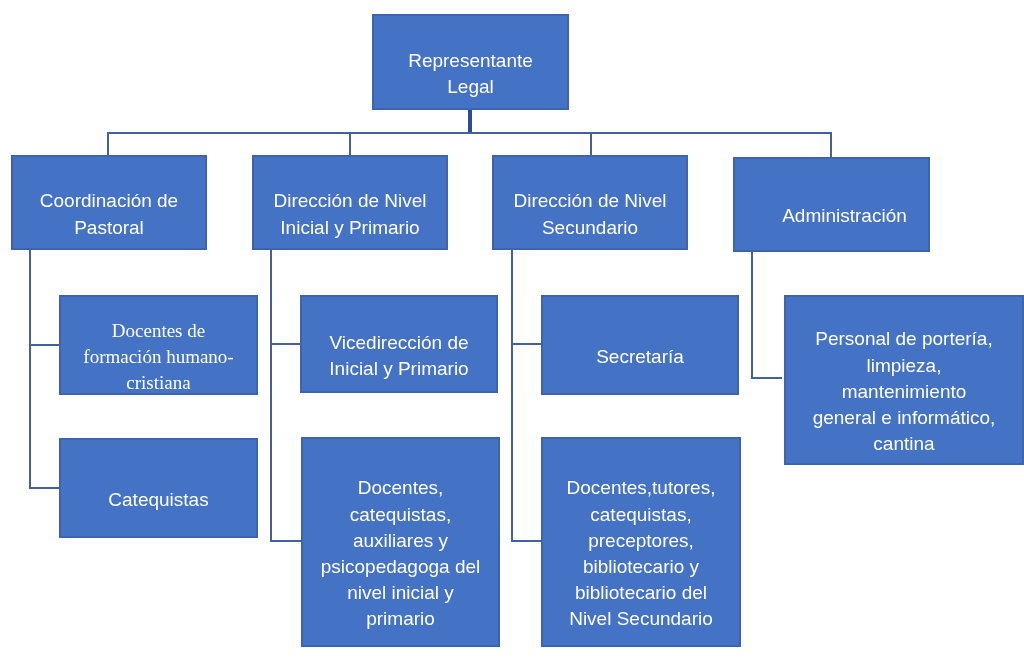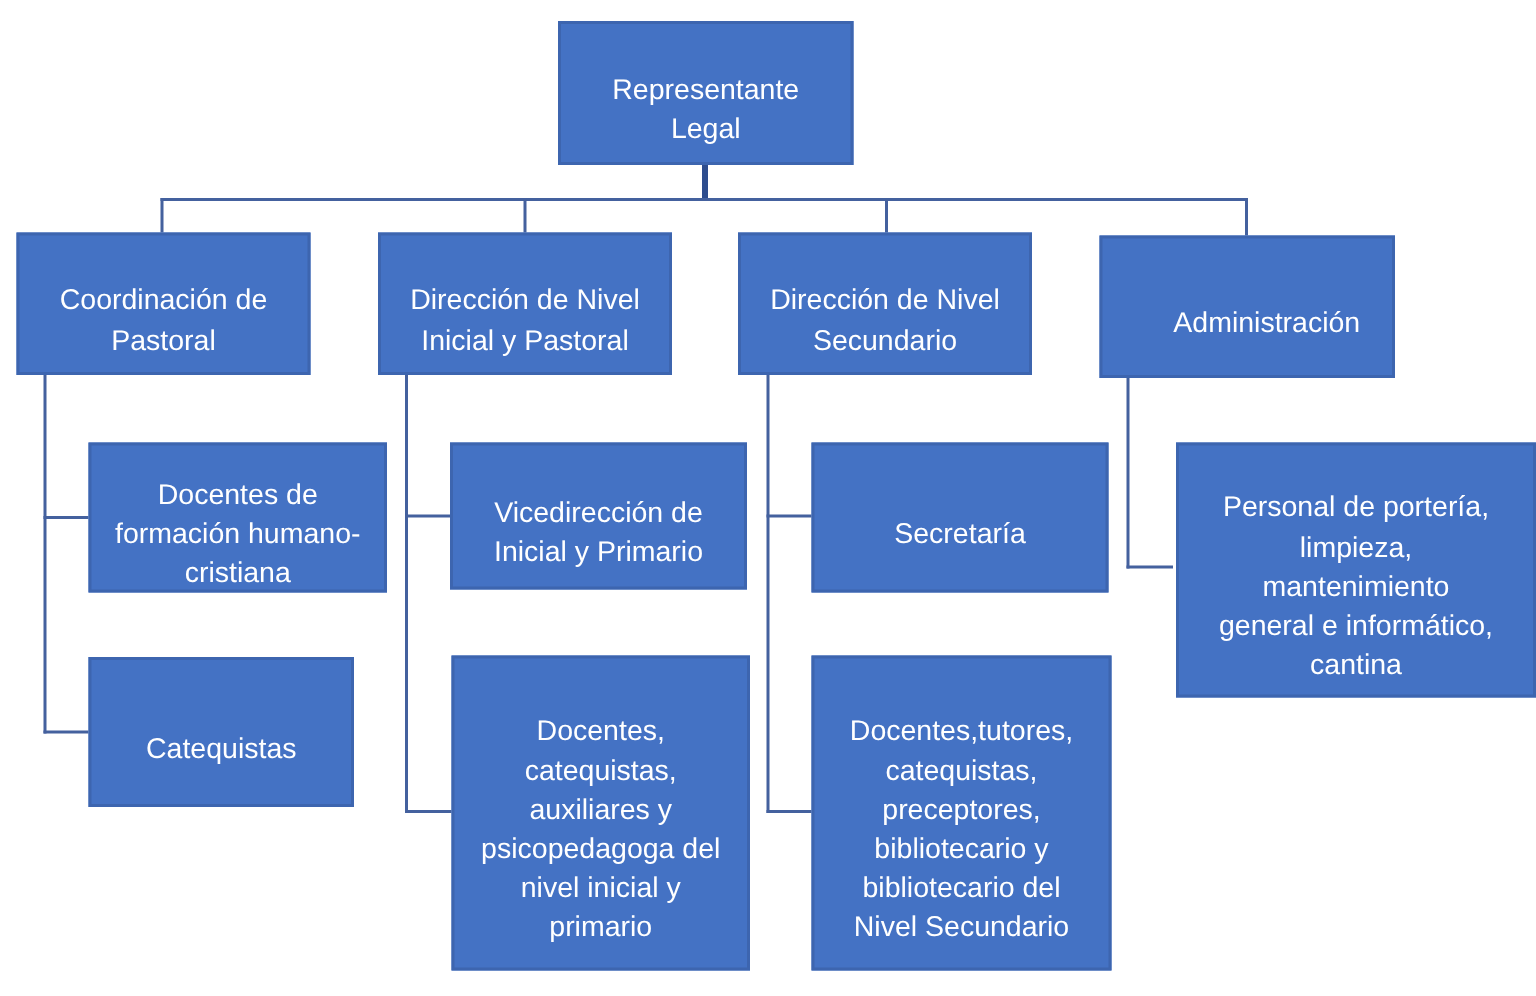--- a/index.html
+++ b/index.html
@@ -61,48 +61,48 @@
 
   <div class="node" style="left:372px; top:14px; width:197px; height:96px; padding:6px 12px;">
     <span>Representante Legal</span>
   </div>
 
   <div class="node" style="left:11px; top:155px; width:196px; height:95px;">
     <span>Coordinación de Pastoral</span>
   </div>
 
   <div class="node" style="left:252px; top:155px; width:196px; height:95px; padding:6px 8px;">
-    <span>Dirección de Nivel Inicial y Pastoral</span>
+    <span>Dirección de Nivel Inicial y Primario</span>
   </div>
 
   <div class="node" style="left:492px; top:155px; width:196px; height:95px; padding:2px 8px;">
     <span>Dirección de Nivel Secundario</span>
   </div>
 
   <div class="node" style="left:733px; top:157px; width:197px; height:95px;padding-left:36px;">
     <span>Administración</span>
   </div>
 
-  <div class="node" style="left:59px; top:295px; width:199px; height:100px;">
+  <div class="node" style="left:59px; top:295px; width:199px; height:100px;font-family:Liberation Serif, serif;">
     <span>Docentes de formación humano-cristiana</span>
   </div>
 
   <div class="node" style="left:300px; top:295px; width:198px; height:98px;">
     <span>Vicedirección de Inicial y Primario</span>
   </div>
 
   <div class="node" style="left:541px; top:295px; width:198px; height:100px;">
     <span>Secretaría</span>
   </div>
 
   <div class="node" style="left:784px; top:295px; width:240px; height:170px; padding:6px 24px;">
     <span>Personal de portería, limpieza, mantenimiento general e informático, cantina</span>
   </div>
 
-  <div class="node" style="left:59px; top:438px; width:177px; height:100px;">
+  <div class="node" style="left:59px; top:438px; width:199px; height:100px;">
     <span>Catequistas</span>
   </div>
 
   <div class="node" style="left:301px; top:437px; width:199px; height:210px;">
     <span>Docentes, catequistas, auxiliares y psicopedagoga del nivel inicial y primario</span>
   </div>
 
   <div class="node" style="left:541px; top:437px; width:200px; height:210px;">
     <span>Docentes,tutores, catequistas, preceptores, bibliotecario y bibliotecario del Nivel Secundario</span>
   </div>

